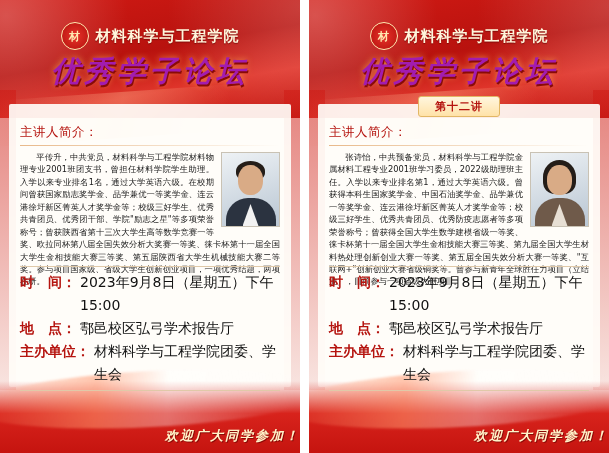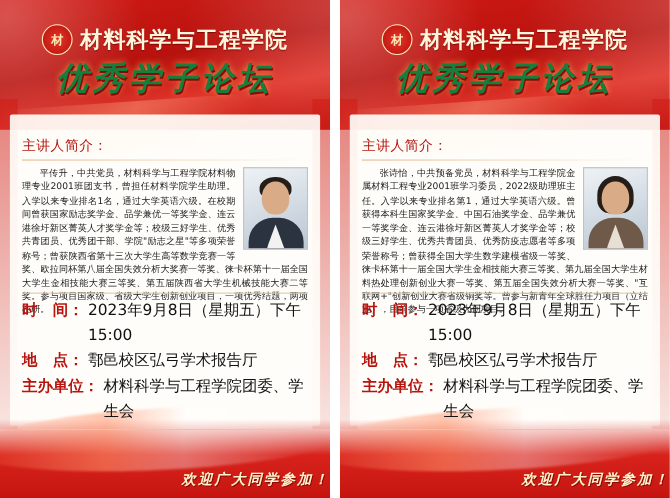--- a/index.html
+++ b/index.html
@@ -25,23 +25,23 @@
   .bg-side-l{position:absolute;left:0;top:90px;width:16px;height:300px;
      background:linear-gradient(180deg,rgba(208,26,20,.55),rgba(208,26,20,.1));}
   .bg-side-r{position:absolute;right:0;top:90px;width:16px;height:300px;
      background:linear-gradient(180deg,rgba(208,26,20,.55),rgba(208,26,20,.1));}
   .paper{position:absolute;left:9px;right:9px;top:104px;bottom:66px;background:rgba(255,253,248,.92);border-radius:2px;}
 
   
   .hdr{position:absolute;left:0;top:22px;width:100%;display:flex;align-items:center;justify-content:center;gap:7px;}
   .logo{width:26px;height:26px;border-radius:50%;border:1.6px solid #ffe9b0;display:flex;align-items:center;justify-content:center;
      background:radial-gradient(circle,#e8342b,#b3100c);color:#ffe9b0;font-size:11px;font-weight:bold;line-height:1;}
-  .school{color:#fff6dc;font-size:20px;font-weight:bold;letter-spacing:1px;text-shadow:0 1px 1px rgba(90,0,0,.6);font-family:"DejaVu Sans",sans-serif;}
+  .school{color:#fff6dc;font-size:15px;font-weight:bold;letter-spacing:1px;text-shadow:0 1px 1px rgba(90,0,0,.6);font-family:"DejaVu Sans",sans-serif;}
 
-  .title{position:absolute;left:0;top:52px;width:100%;text-align:center;color:#15803d;font-size:29px;font-weight:bold;
+  .title{position:absolute;left:0;top:52px;width:100%;text-align:center;color:#a21caf;font-size:29px;font-weight:bold;
      letter-spacing:4px;font-style:italic;text-shadow:1px 2px 0 #8a0a06, 0 0 6px rgba(255,200,90,.7);}
 
   .lecture-wrap{position:absolute;left:0;top:96px;width:100%;display:flex;align-items:center;justify-content:center;}
   .lecture{background:linear-gradient(180deg,#fff6de,#ffe2a8);border:1px solid #e2b765;border-radius:3px;
      color:#b5140f;font-size:11px;font-weight:bold;padding:2px 16px;letter-spacing:1px;}
 
   
   .body{position:absolute;left:20px;right:20px;top:124px;bottom:70px;color:#1a1a1a;}
   .speaker-head{color:#b5140f;font-size:12.5px;font-weight:normal;margin-bottom:4px;letter-spacing:.5px;}
   .speaker-rule{height:1px;background:linear-gradient(90deg,#e8b98a,rgba(232,185,138,0));margin:0 0 5px 0;}
@@ -137,20 +137,23 @@
     <div class="bg-bottom"></div>
     <div class="bg-bottom-swoosh"></div>
 
     <div class="hdr">
       <div class="logo">材</div>
       <div class="school">材料科学与工程学院</div>
     </div>
 
     <div class="title">优秀学子论坛</div>
 
+    <div class="lecture-wrap">
+      <div class="lecture">第十二讲</div>
+    </div>
 
     <div class="body">
       <div class="speaker-head">主讲人简介：</div>
       <div class="speaker-rule"></div>
       <div class="bio">
         <span class="photo female">
           <span class="bgp"></span>
             <span class="hair"></span>
             <span class="head"></span>
             <span class="body-s"></span>

